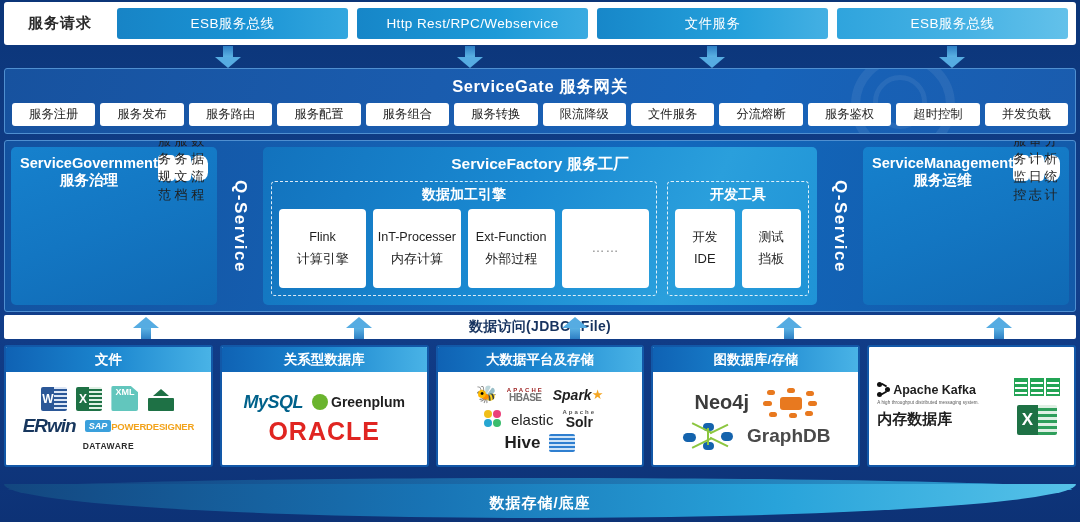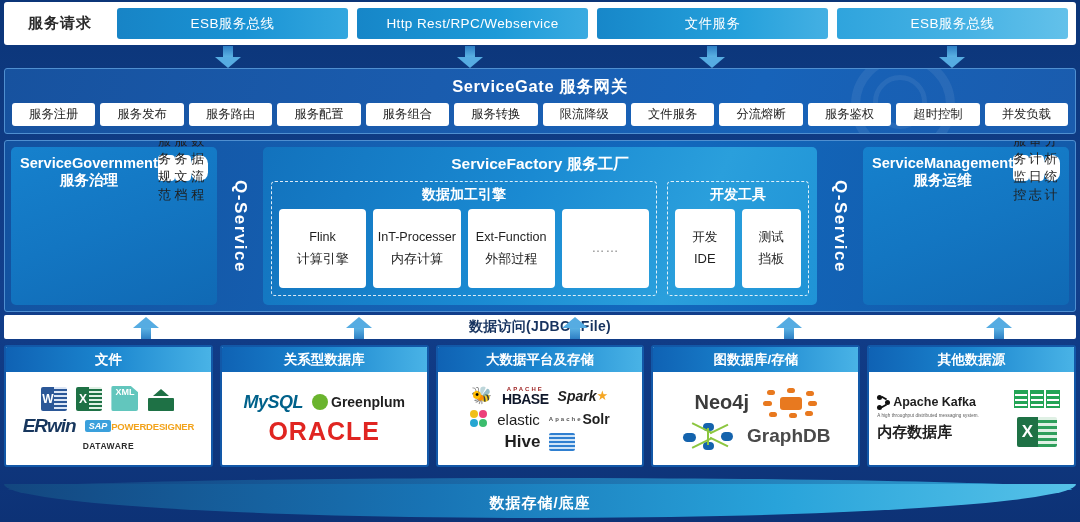--- a/index.html
+++ b/index.html
@@ -174,21 +174,21 @@
   .csv-ico .bx{width:26px;height:13px;background:#1e7145;margin-top:2px;border-radius:1px;}
   .erwin{font-size:19px;font-weight:bold;color:#17365d;font-style:italic;letter-spacing:-1px;}
   .sapbox{background:#3aa0dc;color:#fff;font-size:9px;font-weight:bold;padding:1px 4px;border-radius:2px;
      font-style:italic;}
   .pwrd{color:#f2a31c;font-size:9.5px;font-weight:bold;letter-spacing:-.2px;}
   .dataware{color:#2b2b2b;font-size:8.5px;font-weight:bold;letter-spacing:.5px;}
   .mysql{color:#00618a;font-size:18px;font-weight:bold;font-style:italic;letter-spacing:-.5px;text-align:right;}
   .gplum{color:#1f1f1f;font-size:14px;font-weight:bold;}
   .gdot{width:16px;height:16px;border-radius:50%;background:#6ab42e;display:inline-block;margin-right:3px;}
   .oracle{color:#e02521;font-size:25px;font-weight:bold;letter-spacing:1px;}
-  .hbase{color:#0f172a;font-size:14px;font-weight:bold;letter-spacing:-.5px;}
+  .hbase{color:#737373;font-size:10px;font-weight:bold;letter-spacing:-.5px;}
   .apache-sm{color:#9b1c1c;font-size:6px;letter-spacing:2px;font-weight:bold;}
   .spark{color:#1f1f1f;font-size:14px;font-weight:bold;font-style:italic;}
   .star{color:#f5a623;font-size:13px;}
   .elastic{color:#1f1f1f;font-size:15px;}
   .edot{width:18px;height:18px;position:relative;display:inline-block;}
   .edot i{position:absolute;width:8px;height:8px;border-radius:50%;}
   .solr{color:#1f1f1f;font-size:14px;font-weight:bold;}
   .hivetxt{color:#1f1f1f;font-size:17px;font-weight:bold;}
   .hivefile{width:26px;height:18px;background:#2f7fd0;border-radius:2px;
      background:repeating-linear-gradient(180deg,#2f7fd0 0 2px,#cfe4f7 2px 4px);}
@@ -429,21 +429,21 @@
           </span>
         </div>
         <div class="logorow">
           <span class="edot">
             <i style="background:#f0bf1a;left:0;top:0;"></i>
             <i style="background:#ec407a;left:9px;top:0;"></i>
             <i style="background:#26a6d1;left:0;top:9px;"></i>
             <i style="background:#3bbd6e;left:9px;top:9px;"></i>
           </span>
           <span class="elastic">elastic</span>
-          <span class="lg" style="line-height:1;">
+          <span class="lg" style="flex-direction:column;line-height:1;">
             <span class="apache-sm" style="color:#555;">Apache</span>
             <span class="solr">Solr</span>
           </span>
         </div>
         <div class="logorow">
           <span class="hivetxt">Hive</span>
           <span class="hivefile"></span>
         </div>
       </div>
     </div>
@@ -476,21 +476,20 @@
             <span style="position:absolute;left:10px;top:20px;width:22px;height:2px;background:#8cc63f;transform:rotate(-26deg);"></span>
             <span style="position:absolute;left:28px;top:19px;width:20px;height:2px;background:#8cc63f;transform:rotate(26deg);"></span>
             <span style="position:absolute;left:26px;top:6px;width:2px;height:17px;background:#8cc63f;"></span>
           </span>
           <span class="graphdb">GraphDB</span>
         </div>
       </div>
     </div>
 
     <div class="src">
-      <div class="src-h">其他数据源</div>
       <div class="src-b" style="align-items:stretch;flex-direction:row;gap:6px;padding:5px 8px;">
         <div style="flex:1 1 auto;display:flex;flex-direction:column;justify-content:center;gap:3px;">
           <div class="lg" style="justify-content:flex-start;gap:3px;">
             <span style="position:relative;width:13px;height:15px;display:inline-block;">
               <span style="position:absolute;left:0;top:0;width:5px;height:5px;border-radius:50%;background:#111;"></span>
               <span style="position:absolute;left:0;top:10px;width:5px;height:5px;border-radius:50%;background:#111;"></span>
               <span style="position:absolute;left:8px;top:5px;width:5px;height:5px;border-radius:50%;background:#111;"></span>
               <span style="position:absolute;left:4px;top:2px;width:6px;height:2px;background:#111;transform:rotate(30deg);"></span>
               <span style="position:absolute;left:4px;top:10px;width:6px;height:2px;background:#111;transform:rotate(-30deg);"></span>
             </span>

